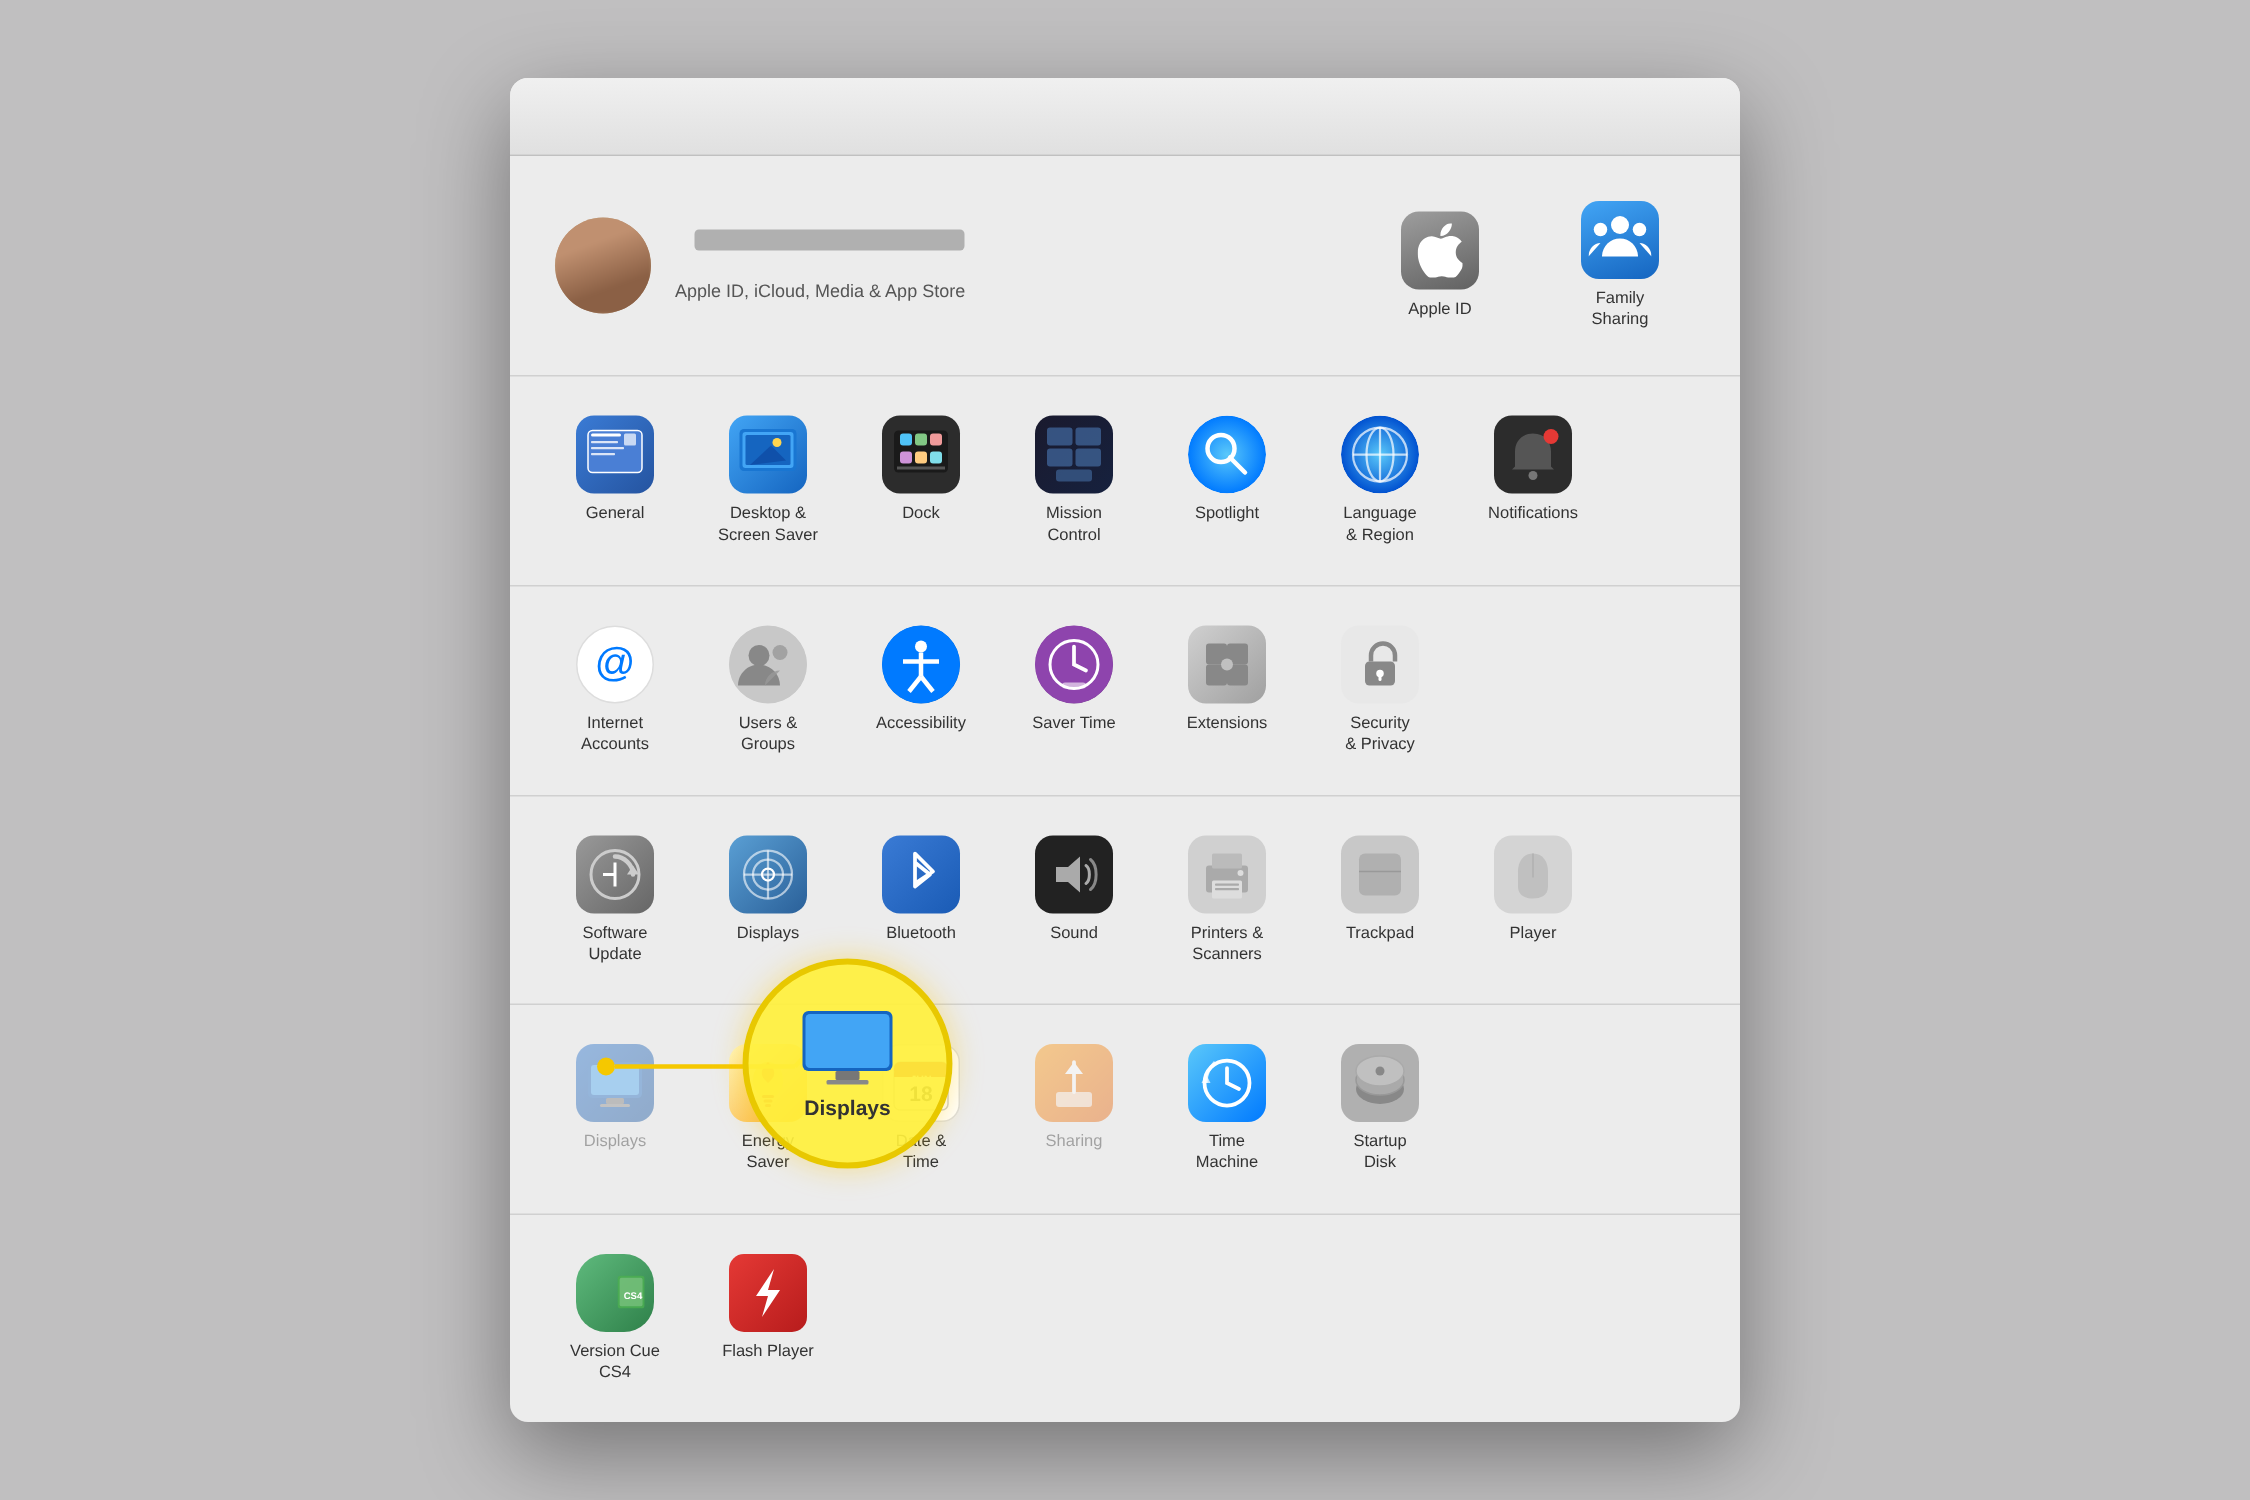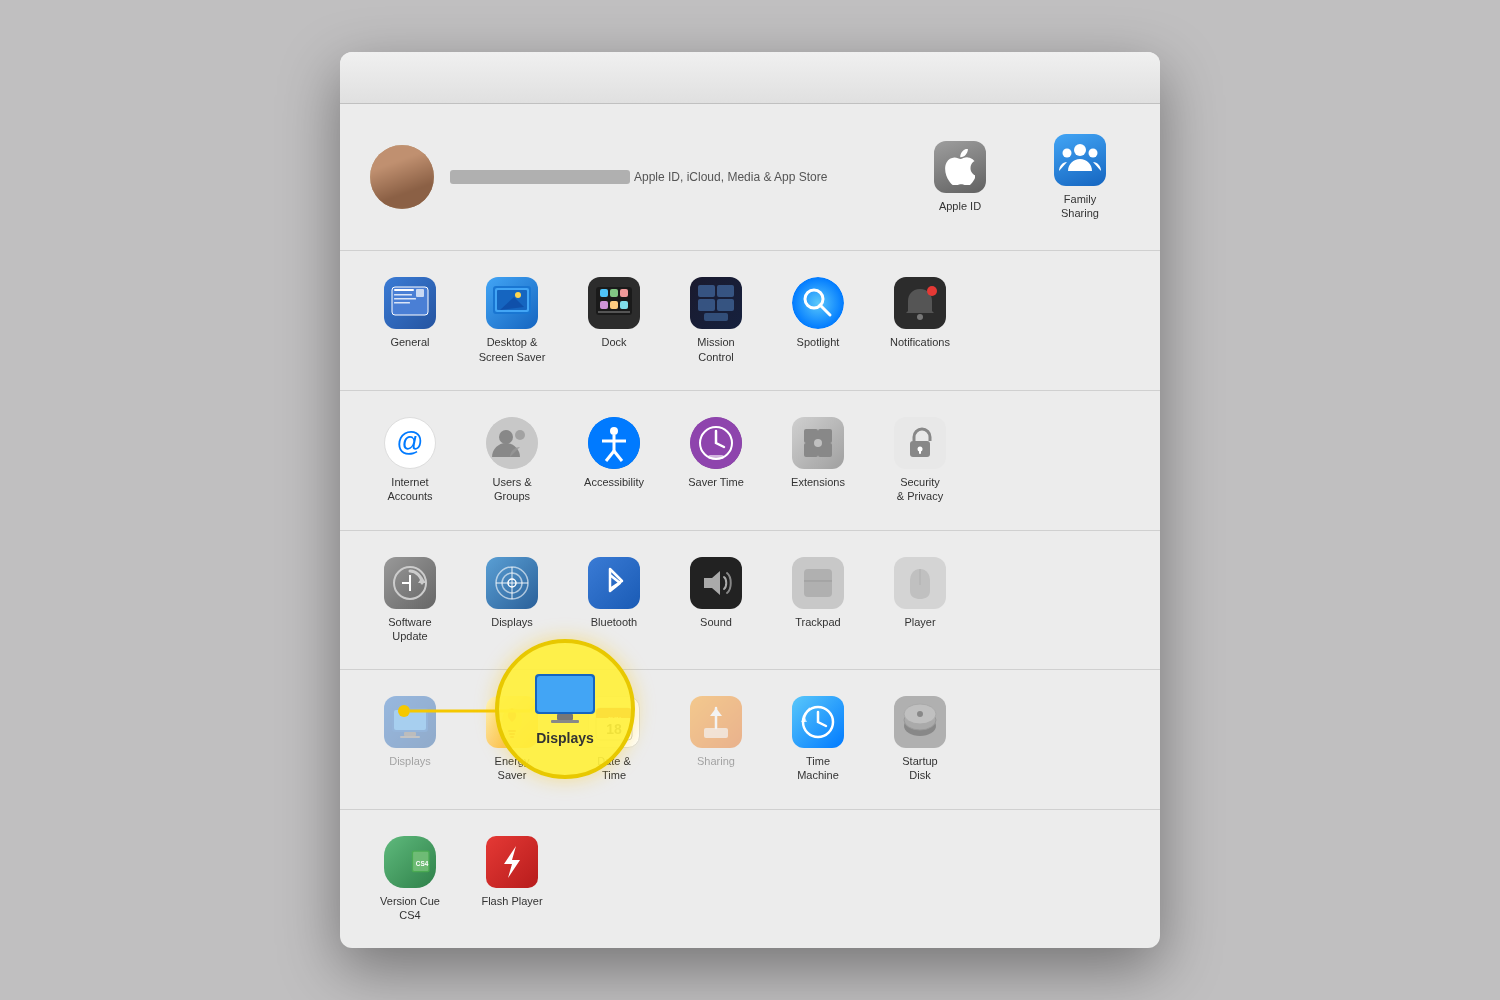--- a/index.html
+++ b/index.html
@@ -65,22 +65,22 @@
 
     .avatar-blur {
       width: 100%;
       height: 100%;
       background: linear-gradient(160deg, #c09070 30%, #8b6045 70%);
       filter: blur(1px);
     }
 
     .profile-info {
       display: flex;
-      flex-direction: row;
-      gap: 4px;
+      flex-direction: column;
+      gap: 20px;
       align-items: flex-end;
     }
 
     .profile-name-blur {
       height: 14px;
       width: 180px;
       background: #b0b0b0;
       border-radius: 3px;
     }
 
@@ -304,20 +304,38 @@
                 </radialGradient>
               </defs>
               <circle cx="26" cy="26" r="26" fill="url(#spotGrad)"></circle>
               <circle cx="22" cy="22" r="9" fill="none" stroke="white" stroke-width="3"></circle>
               <line x1="28" y1="28" x2="38" y2="38" stroke="white" stroke-width="3" stroke-linecap="round"></line>
             </svg>
           </div>
           <span class="pref-label">Spotlight</span>
         </div>
 
+        <div class="pref-item">
+          <div class="pref-icon" style="border-radius:50%;overflow:hidden;">
+            <svg width="52" height="52" viewBox="0 0 52 52">
+              <defs>
+                <radialGradient id="langGrad" cx="50%" cy="50%">
+                  <stop offset="0%" stop-color="#5ac8fa"></stop>
+                  <stop offset="100%" stop-color="#0051d0"></stop>
+                </radialGradient>
+              </defs>
+              <circle cx="26" cy="26" r="26" fill="url(#langGrad)"></circle>
+              <circle cx="26" cy="26" r="18" fill="none" stroke="white" stroke-width="1.5" opacity="0.7"></circle>
+              <ellipse cx="26" cy="26" rx="9" ry="18" fill="none" stroke="white" stroke-width="1.5" opacity="0.7"></ellipse>
+              <line x1="8" y1="26" x2="44" y2="26" stroke="white" stroke-width="1.5" opacity="0.7"></line>
+              <line x1="26" y1="8" x2="26" y2="44" stroke="white" stroke-width="1.5" opacity="0.7"></line>
+            </svg>
+          </div>
+          <span class="pref-label">Language<br>&amp; Region</span>
+        </div>
 
         <div class="pref-item">
           <div class="pref-icon" style="background:#2c2c2c;border-radius:12px;">
             <svg width="44" height="44" viewBox="0 0 44 44">
               <path d="M22 8 C14 8 10 14 10 20 L10 30 L8 32 L36 32 L34 30 L34 20 C34 14 30 8 22 8Z" fill="#555"></path>
               <circle cx="22" cy="36" r="3" fill="#777"></circle>
               <circle cx="34" cy="10" r="5" fill="#e53935"></circle>
             </svg>
           </div>
           <span class="pref-label">Notifications</span>
@@ -446,20 +464,33 @@
           <div class="pref-icon" style="background:#222;border-radius:12px;">
             <svg width="44" height="44" viewBox="0 0 44 44">
               <path d="M10 17 L18 17 L26 10 L26 34 L18 27 L10 27 Z" fill="#aaa"></path>
               <path d="M30 16 C33 18 33 26 30 28" stroke="#aaa" stroke-width="2" fill="none" stroke-linecap="round"></path>
               <path d="M33 12 C38 16 38 28 33 32" stroke="#888" stroke-width="2" fill="none" stroke-linecap="round"></path>
             </svg>
           </div>
           <span class="pref-label">Sound</span>
         </div>
 
+        <div class="pref-item">
+          <div class="pref-icon" style="background:#d0d0d0;border-radius:12px;">
+            <svg width="44" height="44" viewBox="0 0 44 44">
+              <rect x="8" y="16" width="28" height="18" rx="2" fill="#aaa"></rect>
+              <rect x="12" y="8" width="20" height="10" rx="1" fill="#bbb"></rect>
+              <rect x="12" y="26" width="20" height="12" rx="1" fill="#ddd"></rect>
+              <rect x="14" y="28" width="16" height="1.5" rx="0.5" fill="#aaa"></rect>
+              <rect x="14" y="31" width="16" height="1.5" rx="0.5" fill="#aaa"></rect>
+              <circle cx="31" cy="21" r="2" fill="#ddd"></circle>
+            </svg>
+          </div>
+          <span class="pref-label">Printers &amp;<br>Scanners</span>
+        </div>
 
 
         <div class="pref-item">
           <div class="pref-icon" style="background:#c8c8c8;border-radius:12px;">
             <svg width="44" height="44" viewBox="0 0 44 44">
               <rect x="8" y="8" width="28" height="28" rx="4" fill="#b0b0b0"></rect>
               <line x1="8" y1="20" x2="36" y2="20" stroke="#999" stroke-width="1"></line>
             </svg>
           </div>
           <span class="pref-label">Trackpad</span>

